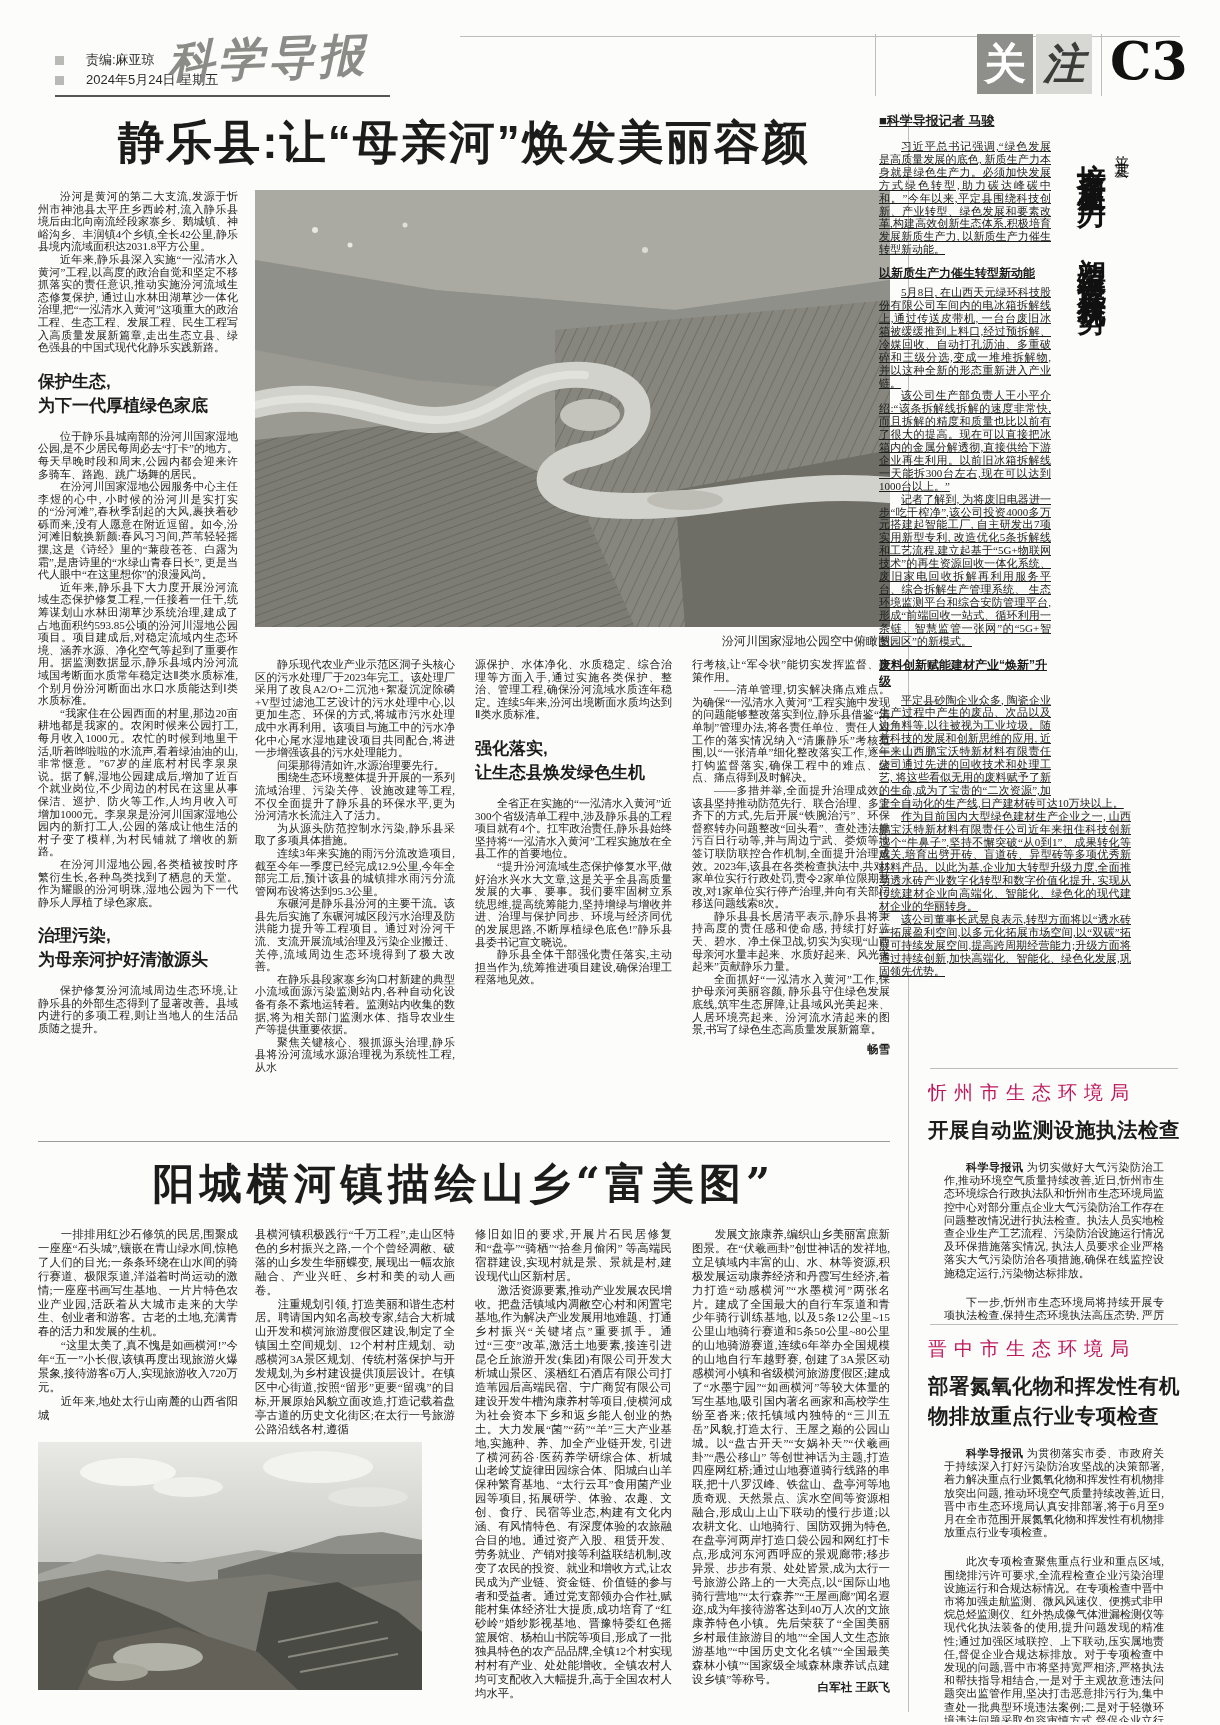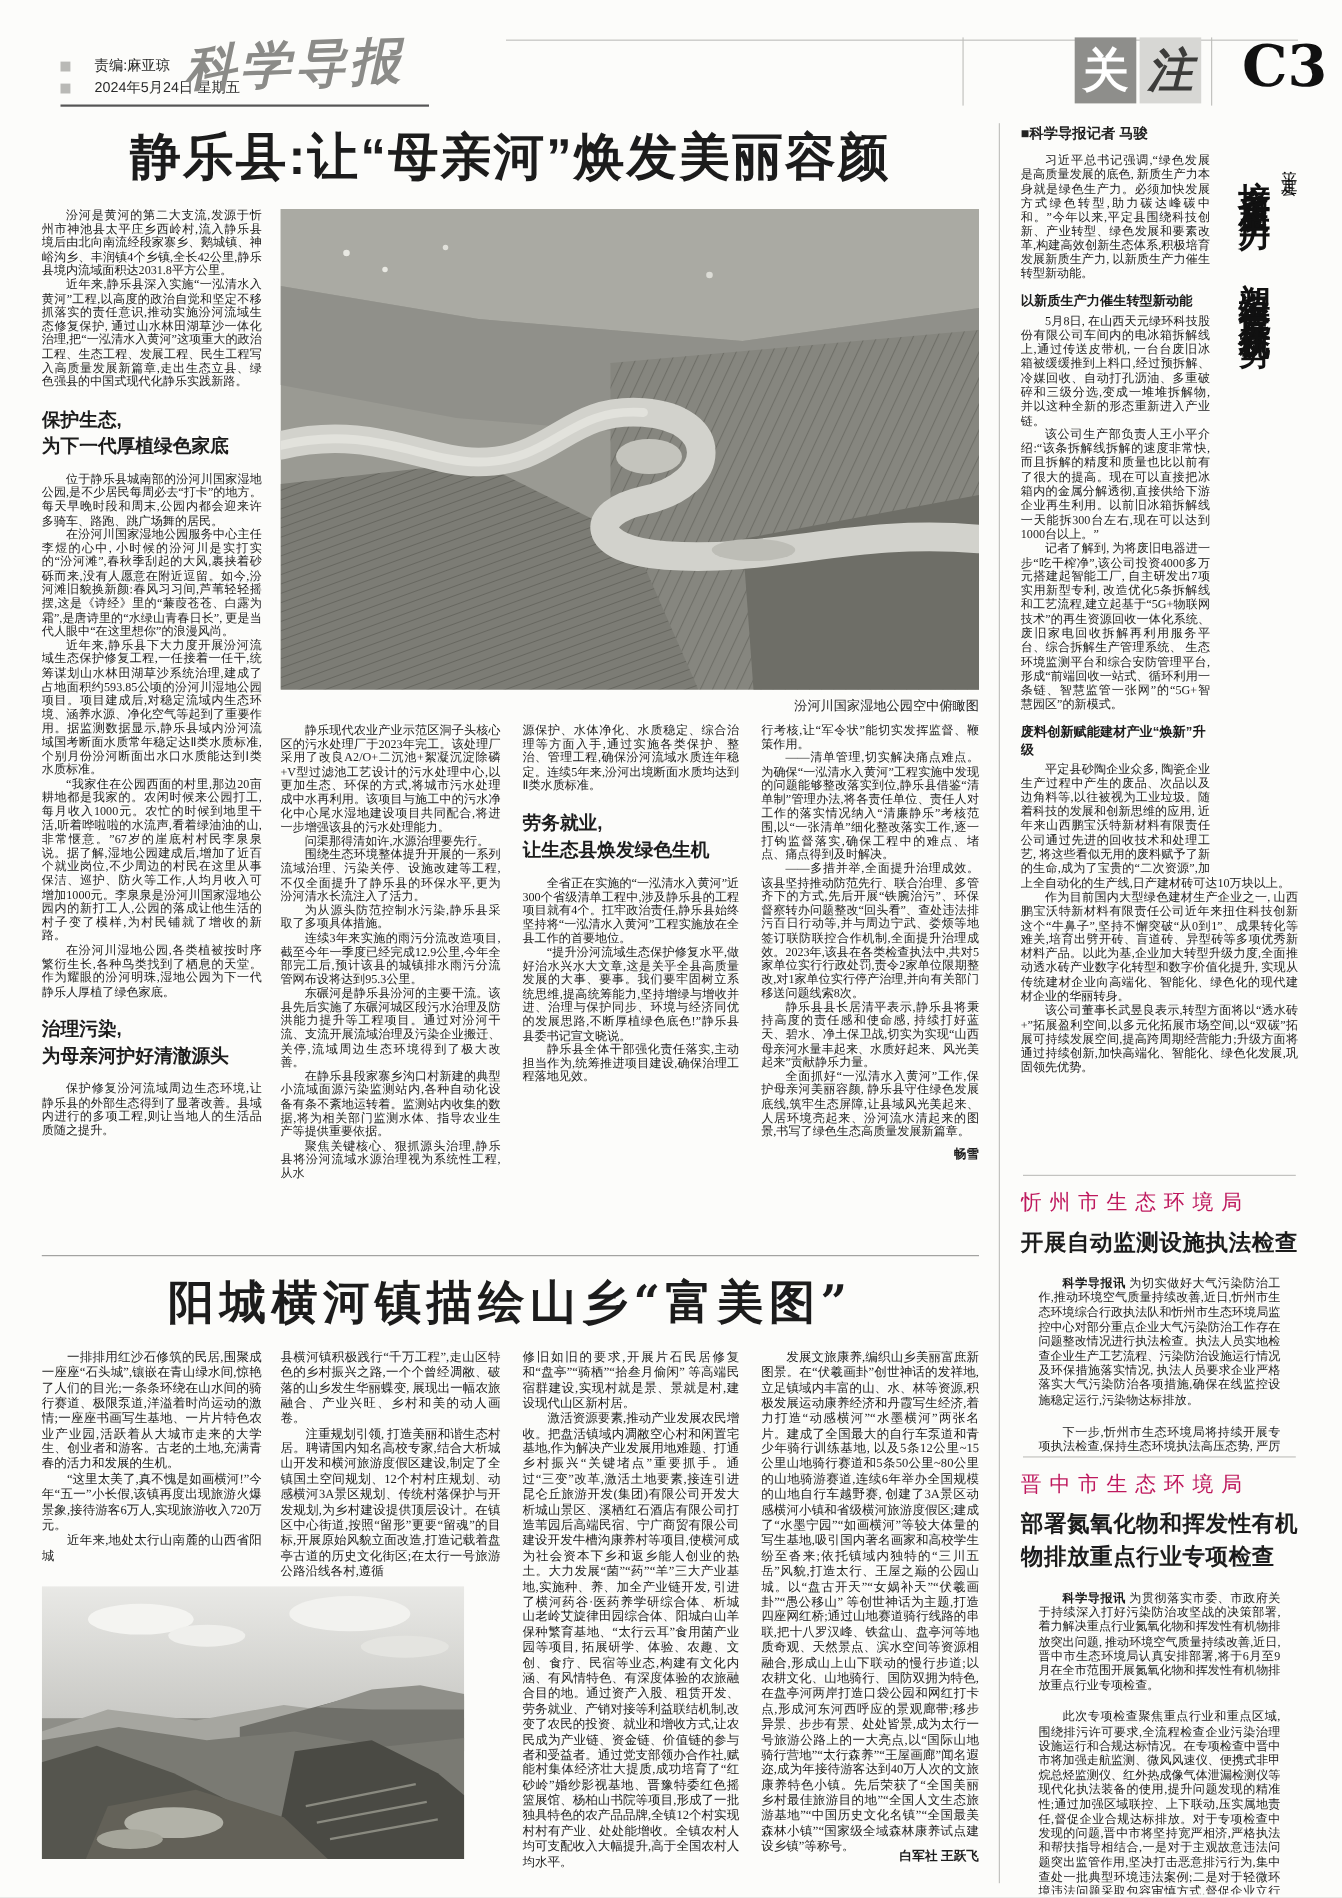--- a/index.html
+++ b/index.html
@@ -10,21 +10,21 @@
   .ed-line{display:flex;align-items:center;gap:22px;font-family:"Liberation Sans",sans-serif;
            font-size:13px;color:#2a2a2a;line-height:20px;}
   .sq{width:9px;height:9px;background:#b9b9b6;display:inline-block;}
   .masthead{font-size:46px;font-weight:bold;font-style:italic;color:#8b8b88;
             font-family:"DejaVu Serif",serif;transform:rotate(-2deg);letter-spacing:4px;}
   .hairline{background:#bdbdba;}
   .secbox{width:56px;height:60px;display:flex;align-items:center;justify-content:center;
           font-size:42px;font-weight:bold;font-family:"Liberation Sans",sans-serif;}
   .secbox.dark{background:#8e8e8b;color:#ffffff;}
   .secbox.light{background:#d7d7d4;color:#3c3c3a;font-style:italic;font-family:"DejaVu Serif",serif;}
-  .pageno{font-family:"DejaVu Serif",serif;font-weight:bold;font-size:52px;color:#111;margin-left:19px;}
+  .pageno{font-family:"DejaVu Serif",serif;font-weight:bold;font-size:52px;color:#111;}
   
   .mainhead{font-family:"Liberation Sans",sans-serif;font-weight:bold;font-size:46px;
             letter-spacing:2px;text-align:center;white-space:nowrap;}
   .col{position:absolute;overflow:hidden;}
   .bp{font-size:11px;line-height:12.6px;text-align:justify;text-justify:inter-ideograph;
       margin:0;text-indent:2em;}
   .bp.cont{text-indent:0;}
   .subh{font-family:"Liberation Sans",sans-serif;font-weight:bold;font-size:17px;
         line-height:24px;margin:16px 0 12px;text-indent:0;}
   .caption{font-family:"Liberation Sans",sans-serif;font-size:12px;text-align:right;color:#222;}
@@ -147,21 +147,21 @@
       <p class="bp">为从源头防范控制水污染,静乐县采取了多项具体措施。</p>
       <p class="bp">连续3年来实施的雨污分流改造项目,截至今年一季度已经完成12.9公里,今年全部完工后,预计该县的城镇排水雨污分流管网布设将达到95.3公里。</p>
       <p class="bp">东碾河是静乐县汾河的主要干流。该县先后实施了东碾河城区段污水治理及防洪能力提升等工程项目。通过对汾河干流、支流开展流域治理及污染企业搬迁、关停,流域周边生态环境得到了极大改善。</p>
       <p class="bp">在静乐县段家寨乡沟口村新建的典型小流域面源污染监测站内,各种自动化设备有条不紊地运转着。监测站内收集的数据,将为相关部门监测水体、指导农业生产等提供重要依据。</p>
       <p class="bp">聚焦关键核心、狠抓源头治理,静乐县将汾河流域水源治理视为系统性工程,从水</p>
     </div>
 
     <div class="col" style="left:437px;top:546px;width:197px;height:482px;">
       <p class="bp cont">源保护、水体净化、水质稳定、综合治理等方面入手,通过实施各类保护、整治、管理工程,确保汾河流域水质连年稳定。连续5年来,汾河出境断面水质均达到Ⅱ类水质标准。</p>
       <div class="subh">
-        <div>劳务就业,</div>
+        <div>强化落实,</div>
         <div>让生态县焕发绿色生机</div>
       </div>
       <p class="bp">全省正在实施的“一泓清水入黄河”近300个省级清单工程中,涉及静乐县的工程项目就有4个。扛牢政治责任,静乐县始终坚持将“一泓清水入黄河”工程实施放在全县工作的首要地位。</p>
       <p class="bp">“提升汾河流域生态保护修复水平,做好治水兴水大文章,这是关乎全县高质量发展的大事、要事。我们要牢固树立系统思维,提高统筹能力,坚持增绿与增收并进、治理与保护同步、环境与经济同优的发展思路,不断厚植绿色底色!”静乐县县委书记宣文晓说。</p>
       <p class="bp">静乐县全体干部强化责任落实,主动担当作为,统筹推进项目建设,确保治理工程落地见效。</p>
     </div>
 
     <div class="col" style="left:654px;top:546px;width:198px;height:482px;">
       <p class="bp cont">行考核,让“军令状”能切实发挥监督、鞭策作用。</p>
       <p class="bp">——清单管理,切实解决痛点难点。为确保“一泓清水入黄河”工程实施中发现的问题能够整改落实到位,静乐县借鉴“清单制”管理办法,将各责任单位、责任人对工作的落实情况纳入“清廉静乐”考核范围,以“一张清单”细化整改落实工作,逐一打钩监督落实,确保工程中的难点、堵点、痛点得到及时解决。</p>
@@ -169,21 +169,21 @@
       <p class="bp">静乐县县长居清平表示,静乐县将秉持高度的责任感和使命感, 持续打好蓝天、碧水、净土保卫战,切实为实现“山西母亲河水量丰起来、水质好起来、风光美起来”贡献静乐力量。</p>
       <p class="bp">全面抓好“一泓清水入黄河”工作,保护母亲河美丽容颜, 静乐县守住绿色发展底线,筑牢生态屏障,让县域风光美起来、人居环境亮起来、汾河流水清起来的图景,书写了绿色生态高质量发展新篇章。</p>
       <p class="author">畅雪</p>
     </div>
   </div>
 
   <div class="abs hairline" style="left:38px;top:1141px;width:852px;height:1px;background:#9a9a97;"></div>
 
   <div class="abs hairline" style="left:908px;top:112px;width:1px;height:1600px;"></div>
 
-  <div class="abs" style="left:928px;top:112px;width:252px;height:950px;overflow:hidden;">
+  <div class="abs" style="left:879px;top:112px;width:252px;height:950px;overflow:hidden;text-decoration:underline;">
     <div class="byline">■科学导报记者 马骏</div>
     <div class="vspacer"></div>
     <div class="vhead">
       <div class="vkick">平定县:</div>
       <div class="vbig">
         <span>培育新质生产力</span>
         <span class="seg2">塑造绿色发展新优势</span>
       </div>
     </div>
     <p class="rp">习近平总书记强调,“绿色发展是高质量发展的底色, 新质生产力本身就是绿色生产力。必须加快发展方式绿色转型,助力碳达峰碳中和。”今年以来,平定县围绕科技创新、产业转型、绿色发展和要素改革,构建高效创新生态体系,积极培育发展新质生产力, 以新质生产力催生转型新动能。</p>

